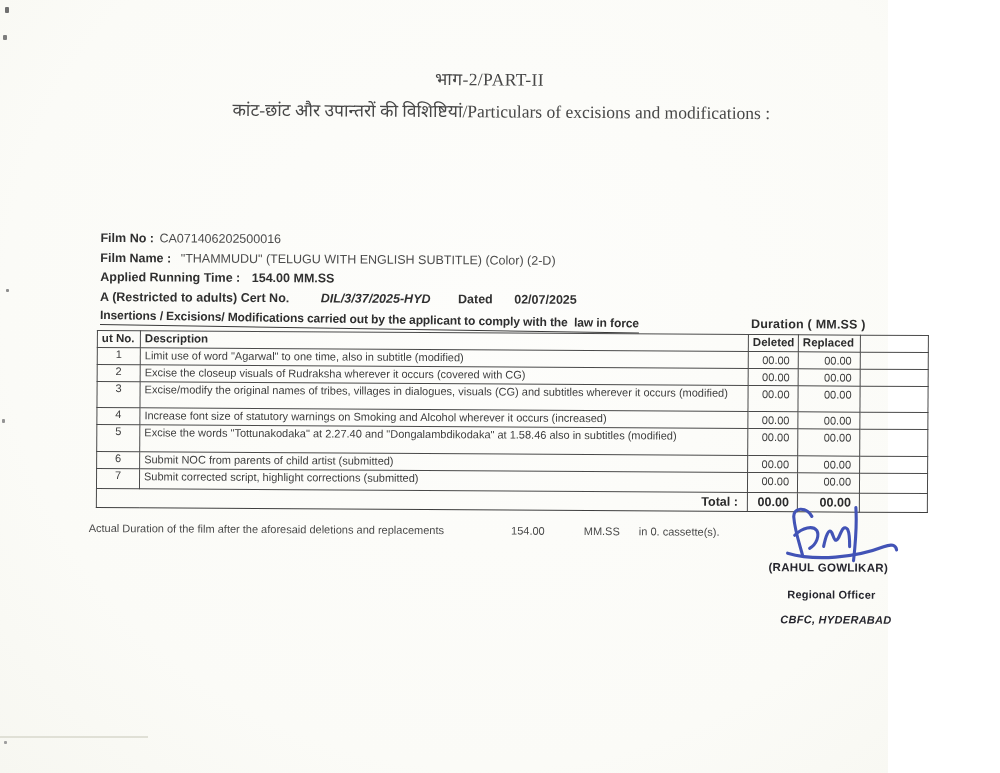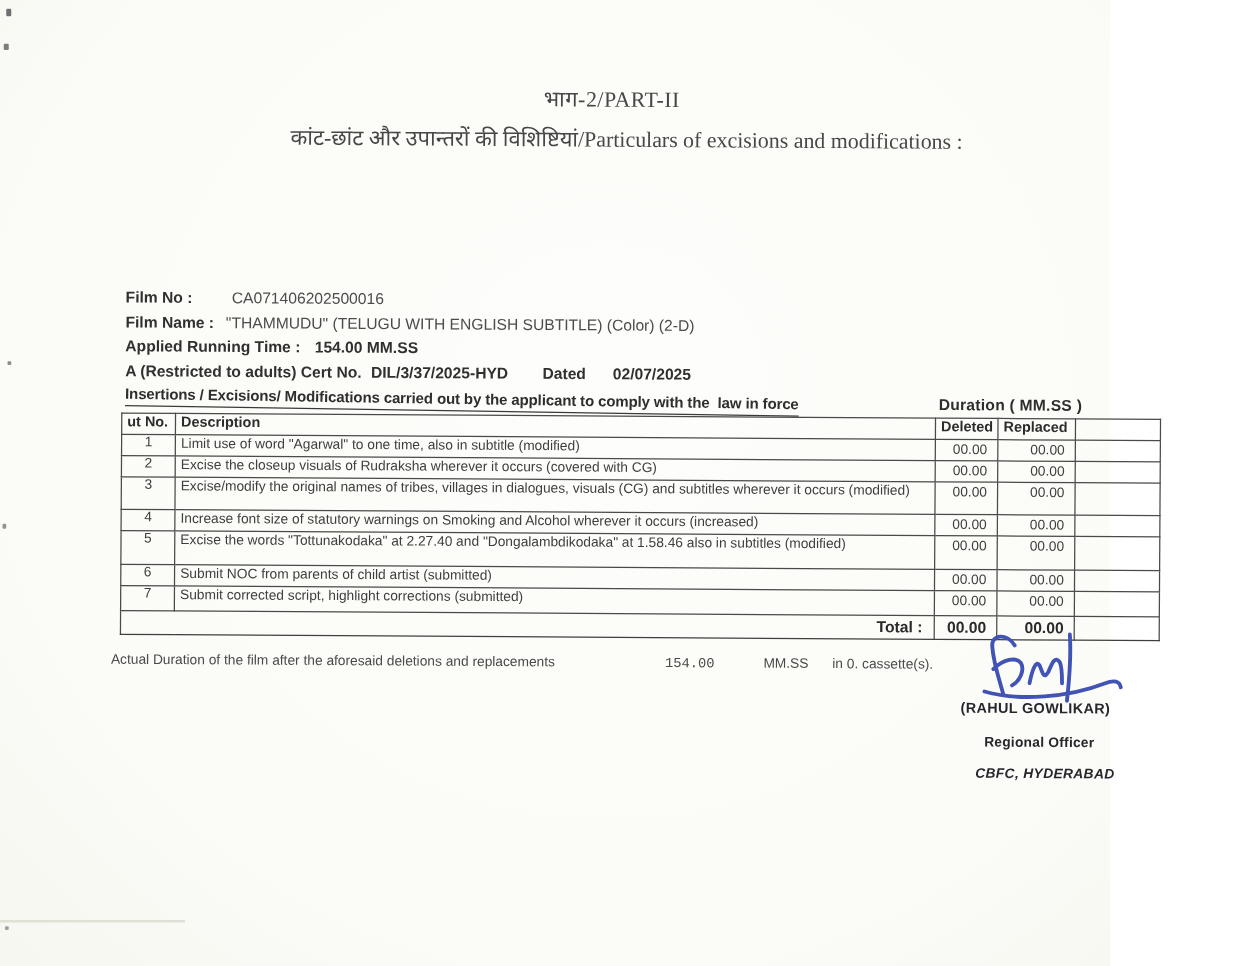--- a/index.html
+++ b/index.html
@@ -28,24 +28,24 @@
   .doc-subtitle {
     position:absolute; top:96px; left:0; width:1000px; text-align:center;
     font-family:"Liberation Serif", serif; font-size:17.5px; color:#474747;
   }
   
   .info { position:absolute; left:100px; top:231px; font-size:12.5px; color:#3a3a3a; }
   .info .line { margin-bottom:5.5px; white-space:nowrap; }
   .info .lbl { font-weight:bold; color:#303030; }
   .info .val { color:#4c4c4c; }
   .info .val.bold { font-weight:bold; color:#303030; }
-  .gap1 { margin-left:28px; }
+  .gap1 { margin-left:2px; }
   .gap2 { margin-left:6px; }
   .gap3 { margin-left:8px; }
-  .gap4 { margin-left:4px; }
+  .gap4 { margin-left:28px;font-style:italic; }
   .gap5 { margin-left:24px; }
   .gap6 { margin-left:18px; }
   
   .tbl-heading {
     position:absolute; left:100px; top:308px;
     font-size:12px; font-weight:bold; color:#2e2e2e;
     border-bottom:1.5px solid #3a3a3a; padding-bottom:2px;
     transform:rotate(0.55deg); transform-origin:left bottom;
     white-space:pre-wrap; letter-spacing:-0.1px;
   }
@@ -76,21 +76,21 @@
   td.total-lbl {
     text-align:right; font-weight:bold; font-size:12.5px; color:#2a2a2a;
     padding:2px 9px 0 0;
   }
   td.total-num { text-align:right; font-weight:bold; font-size:12.5px; color:#2a2a2a; padding:2px 8px 0 2px; }
   
   .actual {
     position:absolute; left:90px; top:522px; font-size:11px; color:#4a4a4a;
     white-space:nowrap;
   }
-  .actual .num1 { margin-left:85px;font-family:Liberation Mono, monospace; }
+  .actual .num1 { margin-left:64px; }
   .actual .num2 { margin-left:12px;padding-left:24px; }
   .actual .num3 { margin-left:16px; }
   
   .sig-ink { position:absolute; left:783px; top:499px; }
   .sig-name {
     position:absolute; left:770px; top:557px;
     font-size:11.5px; font-weight:bold; color:#26262e; letter-spacing:0.3px;
   }
   .sig-role {
     position:absolute; left:789px; top:584px;

